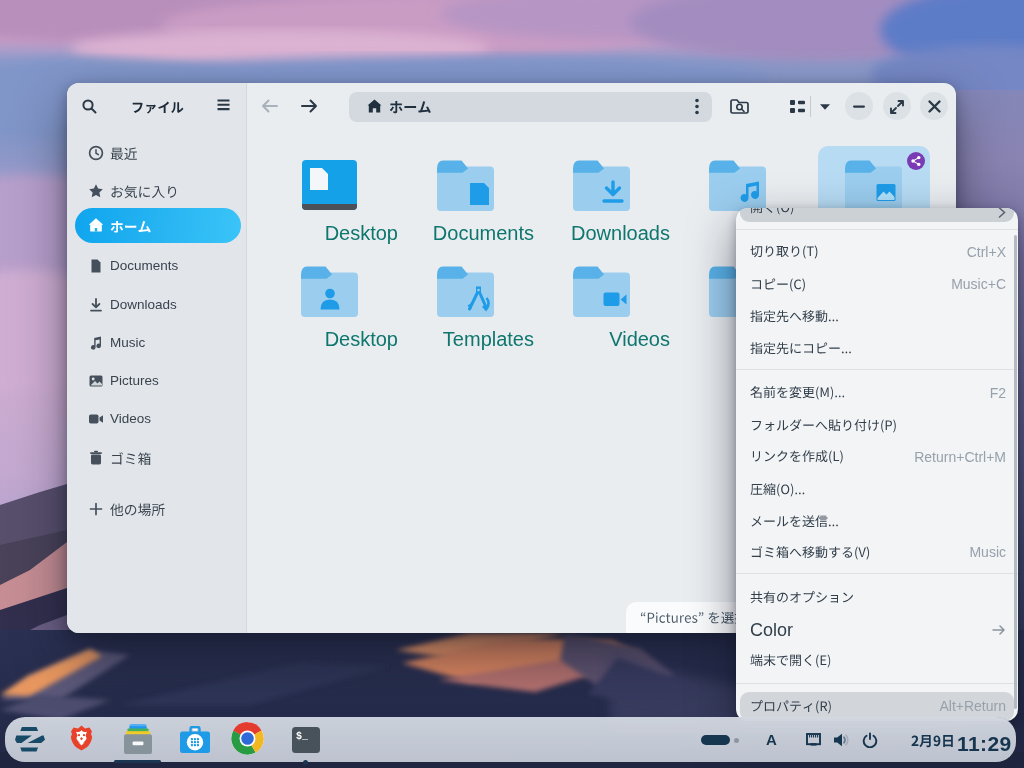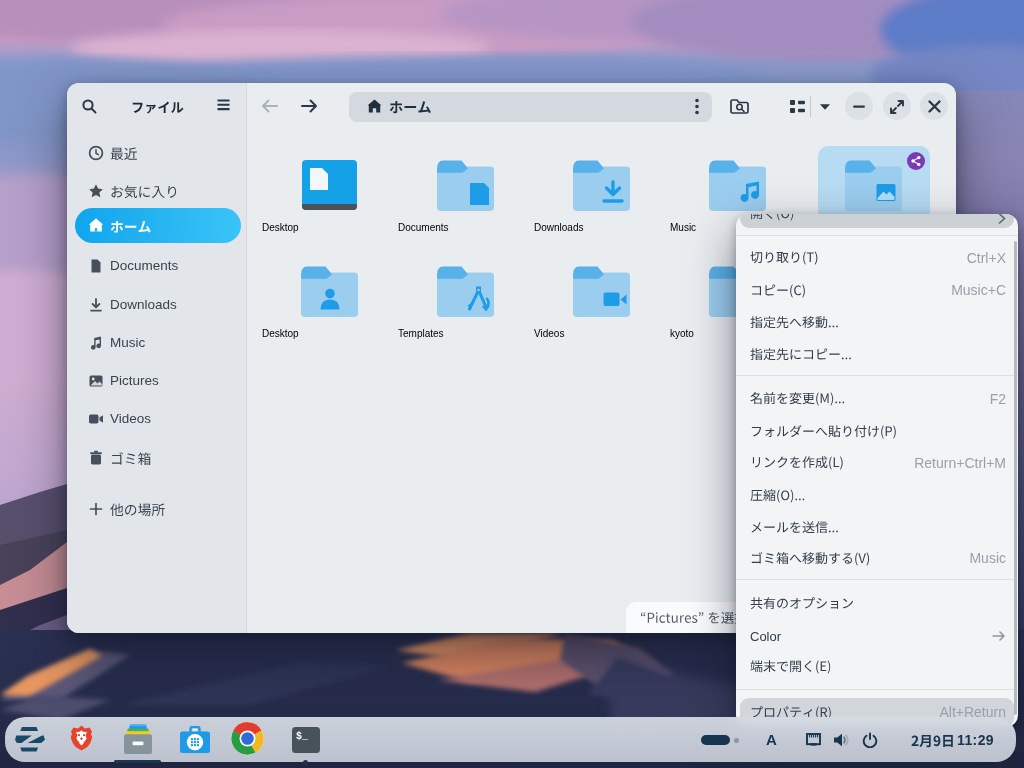--- a/index.html
+++ b/index.html
@@ -2,26 +2,26 @@
 <html><head><meta charset="utf-8"><style>
 *{margin:0;padding:0;box-sizing:border-box}
 html,body{width:1024px;height:768px;overflow:hidden;font-family:"Liberation Sans",sans-serif;position:relative;background:#8d8fb5}
 .abs{position:absolute}
 #wall{position:absolute;left:0;top:0}
 #win{position:absolute;left:67px;top:83px;width:889px;height:550px;border-radius:12px;background:#e9edf0;box-shadow:0 24px 50px rgba(15,20,35,.5),0 4px 14px rgba(15,20,35,.35);overflow:hidden}
 #sb{position:absolute;left:0;top:0;width:180px;height:550px;background:#e2e6ea;border-right:1px solid #d4d9dd}
 .pill{position:absolute;left:8px;top:125px;width:166px;height:35px;border-radius:17.5px;background:linear-gradient(95deg,#0fa5ee 0%,#28b5f2 55%,#3ac4f8 100%)}
 .circ{position:absolute;width:28px;height:28px;border-radius:50%;background:#dce1e5;top:9px}
 #pathbar{position:absolute;left:282px;top:9px;width:363px;height:30px;border-radius:8px;background:#d3d9de}
-#menu{position:absolute;left:736px;top:214px;width:282px;height:513px;border-radius:12px;background:#f2f4f6;box-shadow:0 18px 45px rgba(15,20,35,.5),0 3px 10px rgba(15,20,35,.3);overflow:hidden}
-.mi{position:absolute;left:14px;font-size:13px;color:#323e4a}
+#menu{position:absolute;left:736px;top:208px;width:282px;height:513px;border-radius:12px;background:#f2f4f6;box-shadow:0 18px 45px rgba(15,20,35,.5),0 3px 10px rgba(15,20,35,.3);overflow:hidden}
+.mi{position:absolute;left:14px;font-size:18px;color:#323e4a}
 .sc{position:absolute;right:12px;font-size:14px;color:#97a1ab}
 .sep{position:absolute;left:0;width:282px;height:1px;background:#dde1e5}
 #bar{position:absolute;left:5px;top:717px;width:1011px;height:45px;border-radius:20px;background:linear-gradient(180deg,rgba(216,221,229,.93),rgba(201,207,218,.93));backdrop-filter:blur(9px)}
-.lbl{position:absolute;width:136px;text-align:left;font-size:10px;color:#000000}
+.lbl{position:absolute;width:136px;text-align:right;font-size:20px;color:#0f766e}
 </style></head><body>
 <svg id="wall" width="1024" height="768" viewBox="0 0 1024 768">
 <defs>
 <linearGradient id="sky" x1="0" y1="0" x2="0" y2="1">
  <stop offset="0" stop-color="#bb92bd"></stop>
         <stop offset=".05" stop-color="#c79fc7"></stop>
  <stop offset=".08" stop-color="#8d9aca"></stop>
         <stop offset=".17" stop-color="#8095c7"></stop>
  <stop offset=".25" stop-color="#9e9cca"></stop>
         <stop offset=".36" stop-color="#c2a4cb"></stop>
@@ -406,12 +406,12 @@
     <path d="M11 4.2 Q13 7 11 9.8" fill="none" stroke="#6c7a90" stroke-width="1.7" stroke-linecap="round"></path>
     <path d="M13 2.2 Q16.6 7 13 11.8" fill="none" stroke="#a7aeb9" stroke-width="1.7" stroke-linecap="round"></path>
   </svg>
 <svg class="abs" style="left:862px;top:732px" width="16" height="16" viewBox="0 0 16 16">
     <path d="M8 1.5 V7" stroke="#16354f" stroke-width="1.9" stroke-linecap="round"></path>
     <path d="M4.5 3.8 A6.3 6.3 0 1 0 11.5 3.8" fill="none" stroke="#16354f" stroke-width="1.9" stroke-linecap="round"></path>
   </svg>
 <svg style="position:absolute;left:911.0px;top:730.0px;" width="43.9" height="20.0" viewBox="0 -16.0 43.9 20.0">
     <path d="M0.6 0.0H7.4V-1.7H5.2C4.7 -1.7 4.1 -1.7 3.5 -1.6C5.4 -3.4 7.0 -5.4 7.0 -7.3C7.0 -9.2 5.7 -10.4 3.7 -10.4C2.3 -10.4 1.4 -9.9 0.5 -8.8L1.6 -7.8C2.1 -8.3 2.7 -8.8 3.5 -8.8C4.5 -8.8 5.0 -8.2 5.0 -7.2C5.0 -5.6 3.4 -3.7 0.6 -1.2Z M10.7 -11.1V-6.5C10.7 -4.4 10.5 -1.7 8.4 0.0C8.8 0.3 9.5 0.9 9.7 1.2C11.0 0.2 11.7 -1.4 12.1 -2.9H18.0V-0.9C18.0 -0.6 17.9 -0.5 17.6 -0.5C17.2 -0.5 16.1 -0.5 15.1 -0.5C15.4 -0.1 15.7 0.7 15.8 1.2C17.2 1.2 18.2 1.2 18.9 0.9C19.5 0.6 19.7 0.1 19.7 -0.9V-11.1ZM12.4 -9.5H18.0V-7.8H12.4ZM12.4 -6.2H18.0V-4.5H12.3C12.4 -5.1 12.4 -5.7 12.4 -6.2Z M25.5 0.2C27.5 0.2 29.4 -1.5 29.4 -5.3C29.4 -8.9 27.7 -10.4 25.7 -10.4C24.0 -10.4 22.5 -9.1 22.5 -7.0C22.5 -4.8 23.7 -3.8 25.4 -3.8C26.1 -3.8 27.0 -4.2 27.5 -4.9C27.4 -2.3 26.5 -1.5 25.4 -1.5C24.7 -1.5 24.1 -1.8 23.7 -2.2L22.7 -1.0C23.3 -0.3 24.2 0.2 25.5 0.2ZM27.5 -6.3C27.0 -5.5 26.4 -5.2 25.8 -5.2C24.9 -5.2 24.4 -5.8 24.4 -7.0C24.4 -8.3 25.0 -8.9 25.7 -8.9C26.6 -8.9 27.3 -8.2 27.5 -6.3Z M33.9 -4.6H40.1V-1.5H33.9ZM33.9 -6.3V-9.2H40.1V-6.3ZM32.2 -10.9V1.1H33.9V0.2H40.1V1.0H41.8V-10.9Z" fill="#16354f"></path>
   </svg>
-<div class="abs" style="left:957px;top:731.5px;font-size:14px;font-weight:bold;color:#16354f;letter-spacing:0.4px">11:29</div>
+<div class="abs" style="left:957px;top:731.5px;font-size:21px;font-weight:bold;color:#16354f;letter-spacing:0.4px">11:29</div>
 </body></html>

